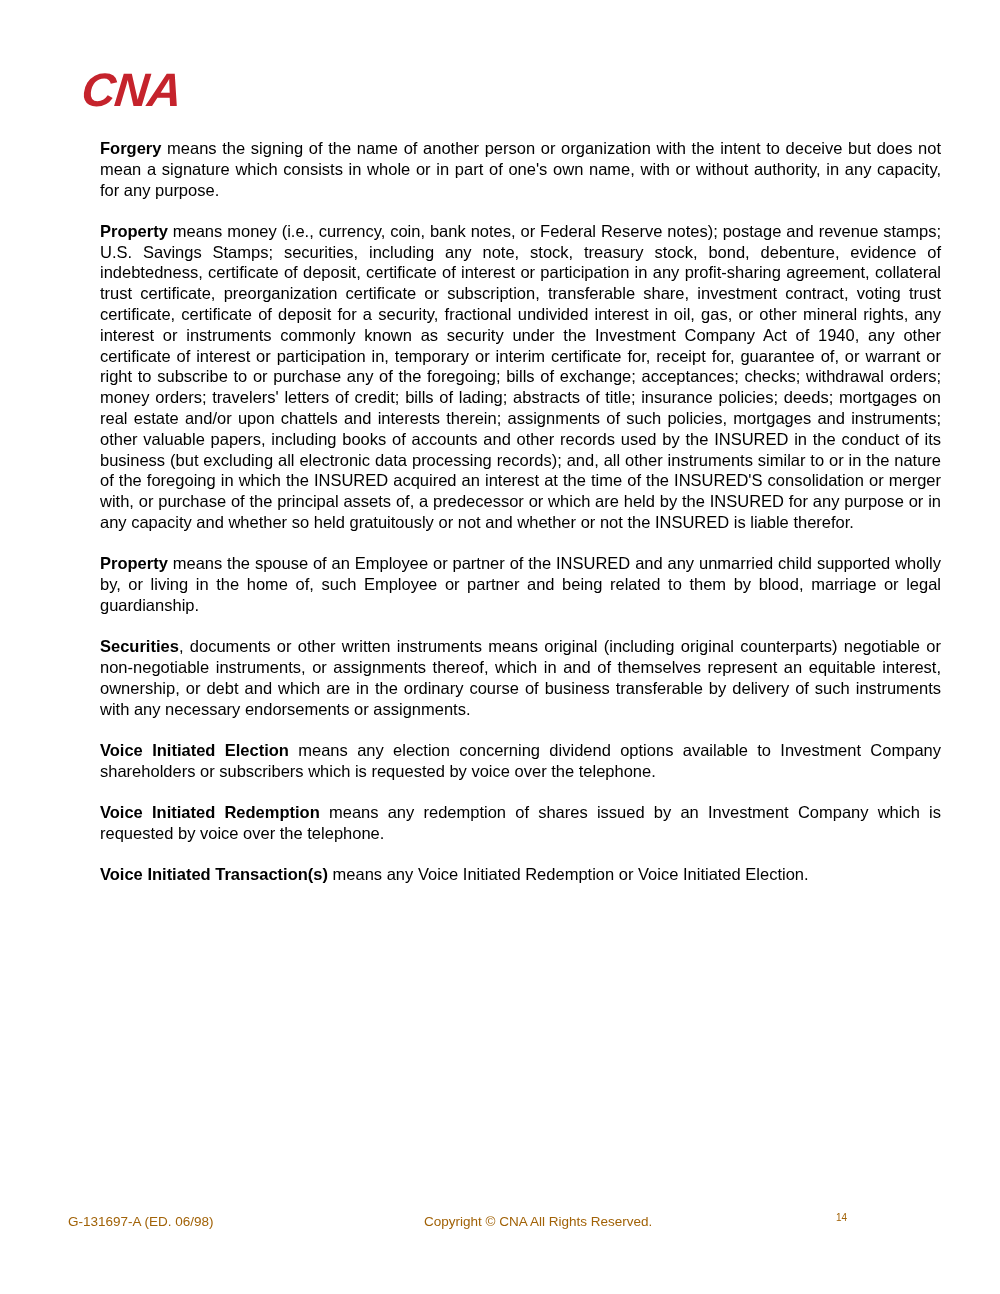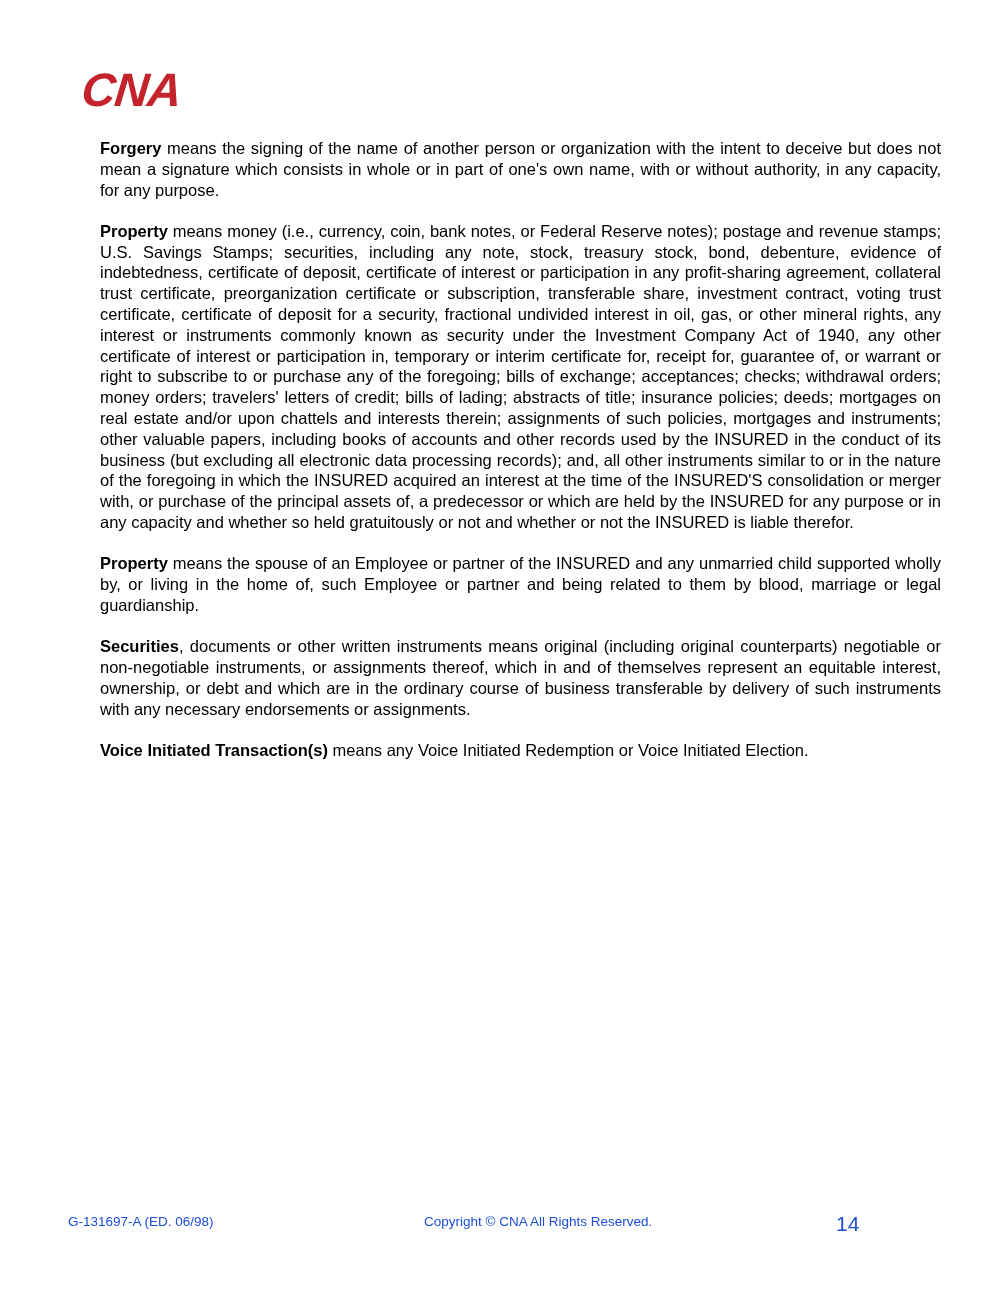--- a/index.html
+++ b/index.html
@@ -36,26 +36,26 @@
   }
   .doc-body p {
     margin: 0 0 20.5px 0;
     padding: 0;
   }
   .doc-body p:last-child { margin-bottom: 12px; }
   .term { font-weight: bold; }
   .footer-item {
     position: absolute;
     font-size: 13.5px;
-    color: #1d4ed8;
+    color: #a16207;
     white-space: nowrap;
   }
   .footer-form { left: 68px; top: 1214px; }
   .footer-copy { left: 424px; top: 1214px; }
-  .footer-page { left: 836px; top: 1212px; font-size: 21px; }
+  .footer-page { left: 836px; top: 1212px; font-size: 10px; }
 </style>
 </head>
 <body>
 
 <div class="page">
 
   <div class="logo" title="CNA" style="color: rgb(197, 35, 44);">CNA</div>
 
   <div class="doc-body">
     <p>
@@ -64,20 +64,26 @@
     <p>
       <span class="term">Property</span><span> means money (i.e., currency, coin, bank notes, or Federal Reserve notes); postage and revenue stamps; U.S. Savings Stamps; securities, including any note, stock, treasury stock, bond, debenture, evidence of indebtedness, certificate of deposit, certificate of interest or participation in any profit-sharing agreement, collateral trust certificate, preorganization certificate or subscription, transferable share, investment contract, voting trust certificate, certificate of deposit for a security, fractional undivided interest in oil, gas, or other mineral rights, any interest or instruments commonly known as security under the Investment Company Act of 1940, any other certificate of interest or participation in, temporary or interim certificate for, receipt for, guarantee of, or warrant or right to subscribe to or purchase any of the foregoing; bills of exchange; acceptances; checks; withdrawal orders; money orders; travelers' letters of credit; bills of lading; abstracts of title; insurance policies; deeds; mortgages on real estate and/or upon chattels and interests therein; assignments of such policies, mortgages and instruments; other valuable papers, including books of accounts and other records used by the INSURED in the conduct of its business (but excluding all electronic data processing records); and, all other instruments similar to or in the nature of the foregoing in which the INSURED acquired an interest at the time of the INSURED'S consolidation or merger with, or purchase of the principal assets of, a predecessor or which are held by the INSURED for any purpose or in any capacity and whether so held gratuitously or not and whether or not the INSURED is liable therefor.</span>
     </p>
     <p>
       <span class="term">Property</span><span> means the spouse of an Employee or partner of the INSURED and any unmarried child supported wholly by, or living in the home of, such Employee or partner and being related to them by blood, marriage or legal guardianship.</span>
     </p>
     <p>
       <span class="term">Securities</span><span>, documents or other written instruments means original (including original counterparts) negotiable or non-negotiable instruments, or assignments thereof, which in and of themselves represent an equitable interest, ownership, or debt and which are in the ordinary course of business transferable by delivery of such instruments with any necessary endorsements or assignments.</span>
     </p>
     <p>
+      <span class="term">Voice Initiated Election</span><span> means any election concerning dividend options available to Investment Company shareholders or subscribers which is requested by voice over the telephone.</span>
+    </p>
+    <p>
+      <span class="term">Voice Initiated Redemption</span><span> means any redemption of shares issued by an Investment Company which is requested by voice over the telephone.</span>
+    </p>
+    <p>
       <span class="term">Voice Initiated Transaction(s)</span><span> means any Voice Initiated Redemption or Voice Initiated Election.</span>
     </p>
   </div>
 
   <div class="footer-item footer-form">G-131697-A (ED. 06/98)</div>
   <div class="footer-item footer-copy">Copyright © CNA  All Rights Reserved.</div>
   <div class="footer-item footer-page">14</div>
 
 </div>
 

